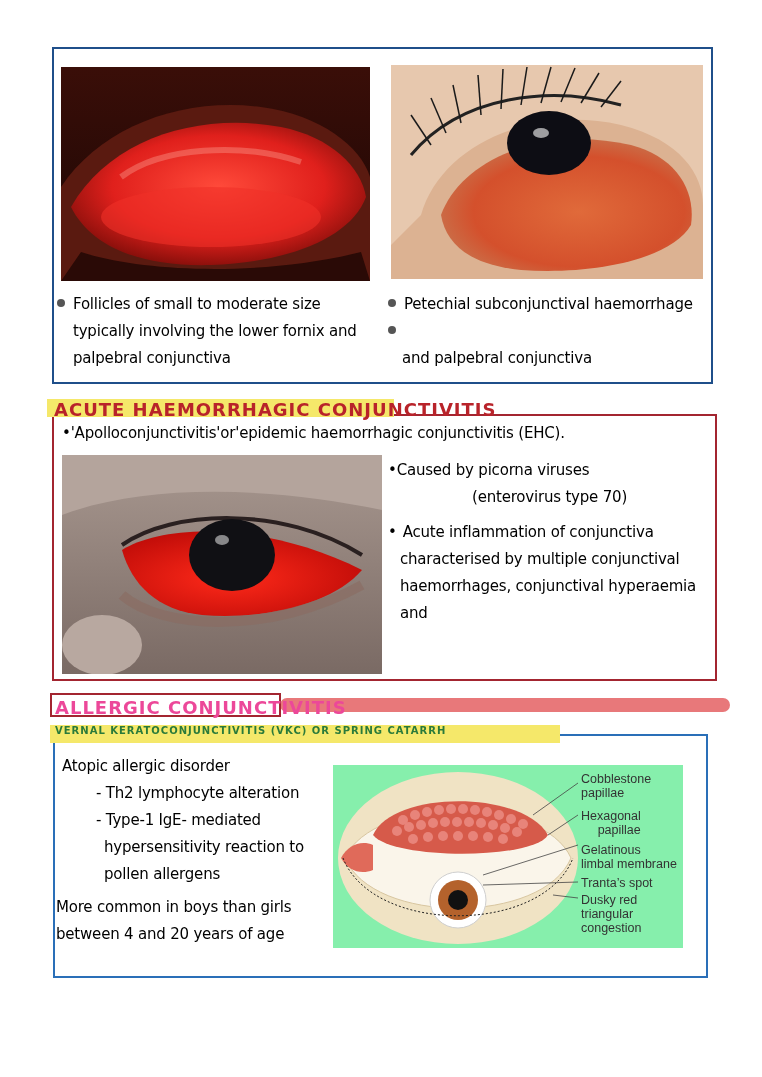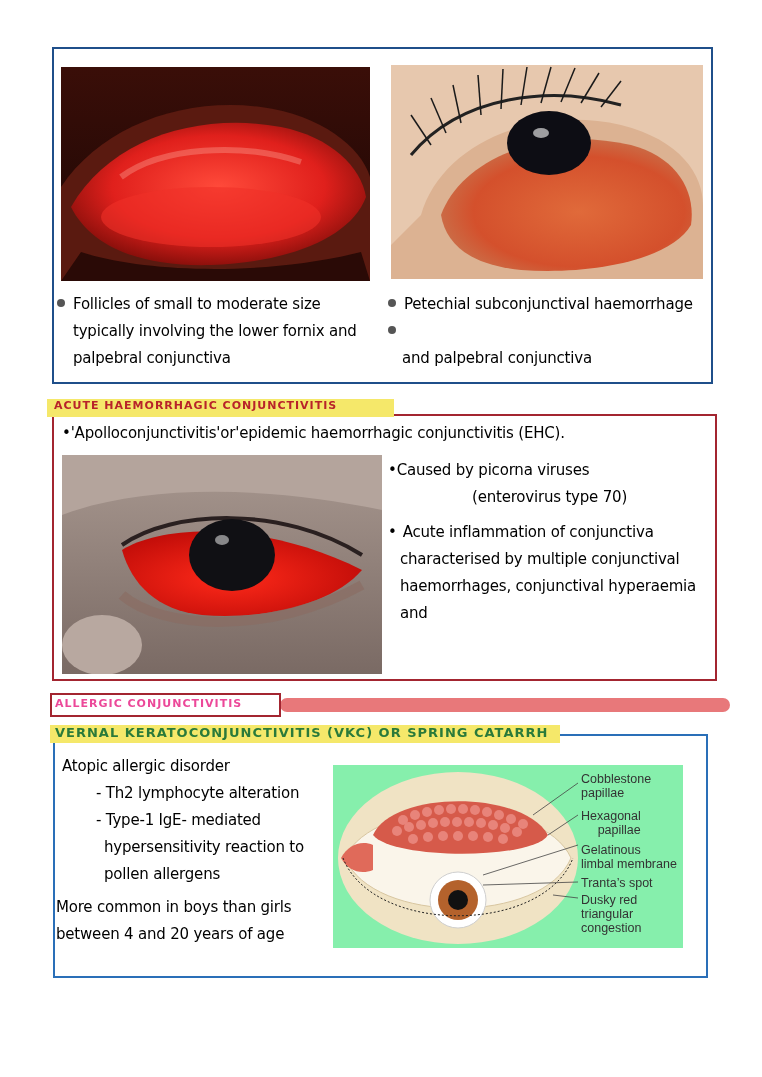--- a/index.html
+++ b/index.html
@@ -2,21 +2,21 @@
 <html><head>
 <meta charset="utf-8">
 <style>
   html, body { margin:0; padding:0; }
   body { width:762px; height:1077px; background:#ffffff; position:relative; overflow:hidden;
          font-family:"DejaVu Sans", sans-serif; color:#1a1a1a; }
   .abs { position:absolute; }
   .box { position:absolute; box-sizing:border-box; }
   .hand { font-family:"DejaVu Sans", sans-serif; font-size:15px; letter-spacing:-0.2px; color:#000000; }
   .bullet-dot { display:inline-block; width:8px; height:8px; border-radius:50%; background:#555; margin-right:8px; vertical-align:middle; position:relative; top:-2px; }
-  .heading { position:absolute; font-family:"DejaVu Sans", sans-serif; font-weight:bold; font-size:11px; letter-spacing:1px; }
+  .heading { position:absolute; font-family:"DejaVu Sans", sans-serif; font-weight:bold; font-size:18px; letter-spacing:1px; }
   .photo { position:absolute; overflow:hidden; }
   .label { font-family:"Liberation Sans", sans-serif; font-size:12.5px; color:#333; line-height:14px; position:absolute; }
 </style>
 </head>
 <body>
 
 <div class="box" style="left:52px; top:47px; width:661px; height:337px; border:2px solid #1f4f8a;"></div>
 
 <div class="photo" style="left:61px; top:67px; width:309px; height:214px; background:#1a0806;">
   <svg width="309" height="214" viewBox="0 0 309 214">
@@ -122,21 +122,21 @@
   <div style="padding-left:12px;">haemorrhages, conjunctival hyperaemia and</div>
 </div>
 
 <div class="abs" style="left:280px; top:698px; width:450px; height:14px; background:#e8787a; border-radius:7px;"></div>
 <div class="box" style="left:50px; top:693px; width:231px; height:24px; border:2px solid #a32530; background:#fff;"></div>
 <div class="heading" style="left:55px; top:697px; color:#ec4899;">ALLERGIC CONJUNCTIVITIS</div>
 
 <div class="box" style="left:53px; top:734px; width:655px; height:244px; border:2px solid #2a6fb8;"></div>
 
 <div class="abs" style="left:50px; top:725px; width:510px; height:18px; background:#f5e86a;"></div>
-<div class="heading" style="left:55px; top:725px; color:#2a7a3a; font-size:13px;">VERNAL KERATOCONJUNCTIVITIS (VKC) OR SPRING CATARRH</div>
+<div class="heading" style="left:55px; top:725px; color:#2a7a3a; font-size:10px;">VERNAL KERATOCONJUNCTIVITIS (VKC) OR SPRING CATARRH</div>
 
 <div class="abs hand" style="left:62px; top:753px; width:270px; line-height:27px;">
   <div>Atopic allergic disorder</div>
   <div style="padding-left:34px;">- Th2 lymphocyte alteration</div>
   <div style="padding-left:34px;">- Type-1 IgE- mediated</div>
   <div style="padding-left:42px;">hypersensitivity reaction to</div>
   <div style="padding-left:42px;">pollen allergens</div>
 </div>
 <div class="abs hand" style="left:56px; top:894px; width:270px; line-height:27px;">
   <div>More common in boys than girls</div>

